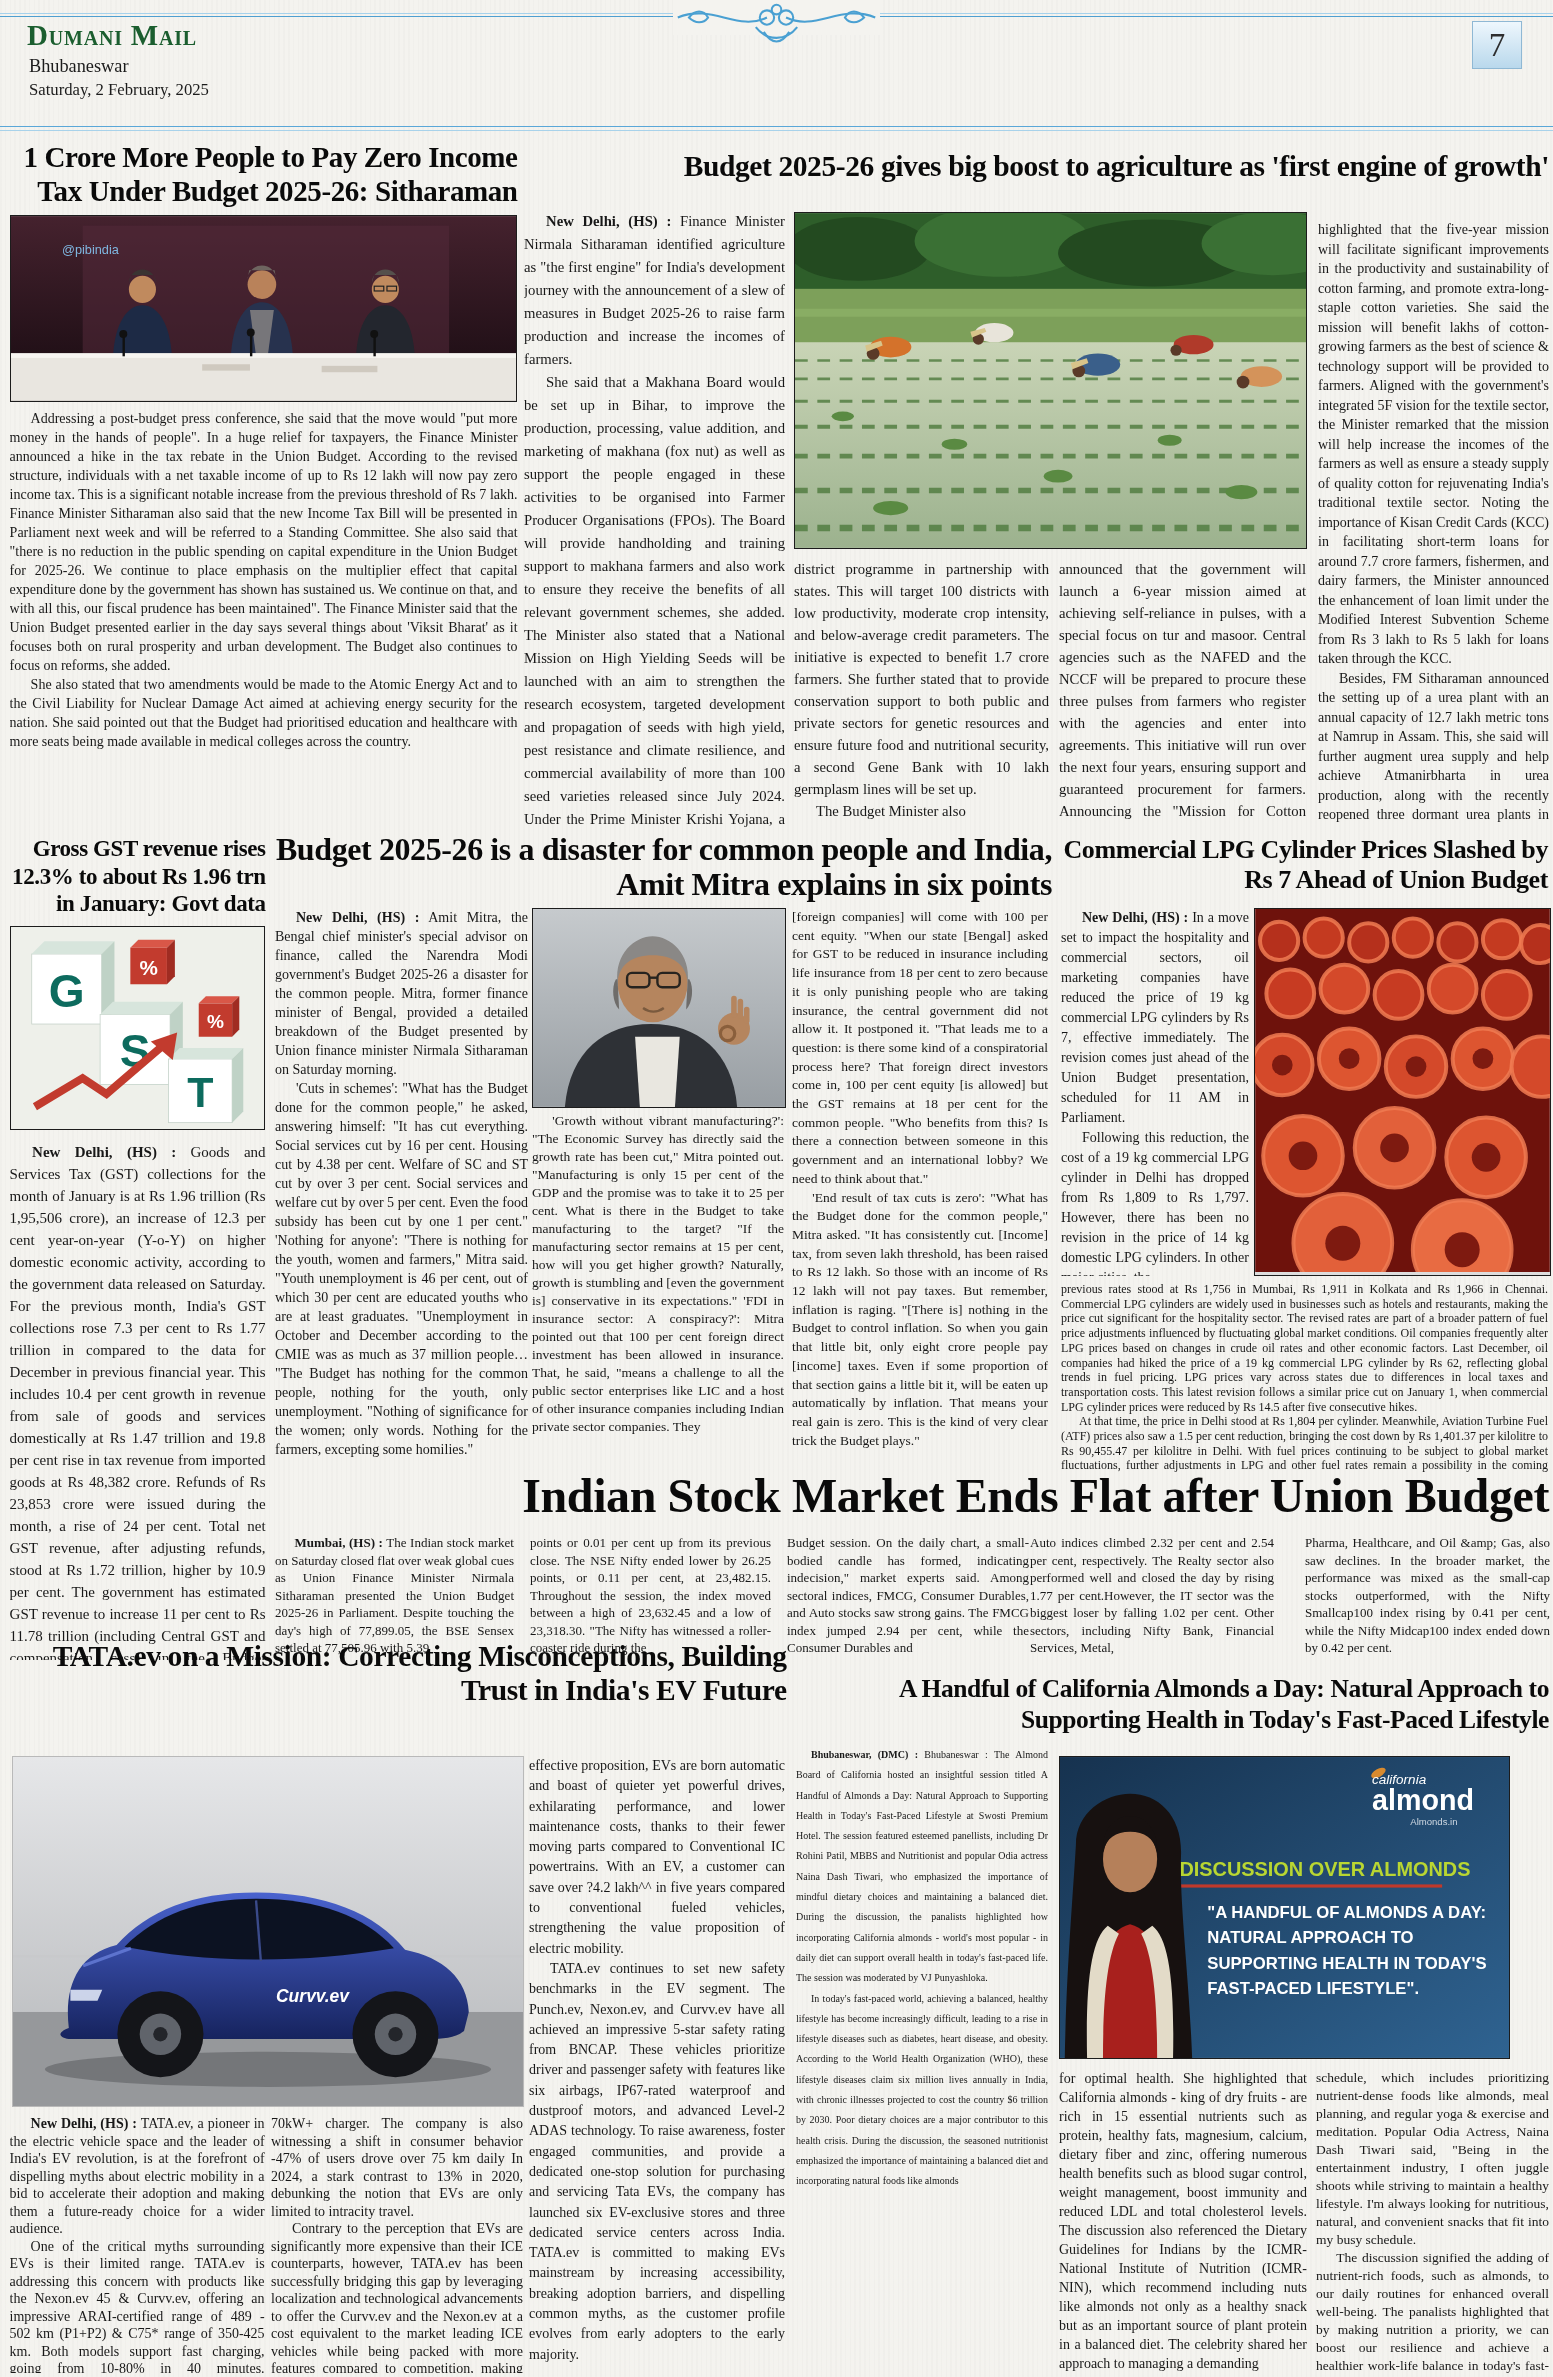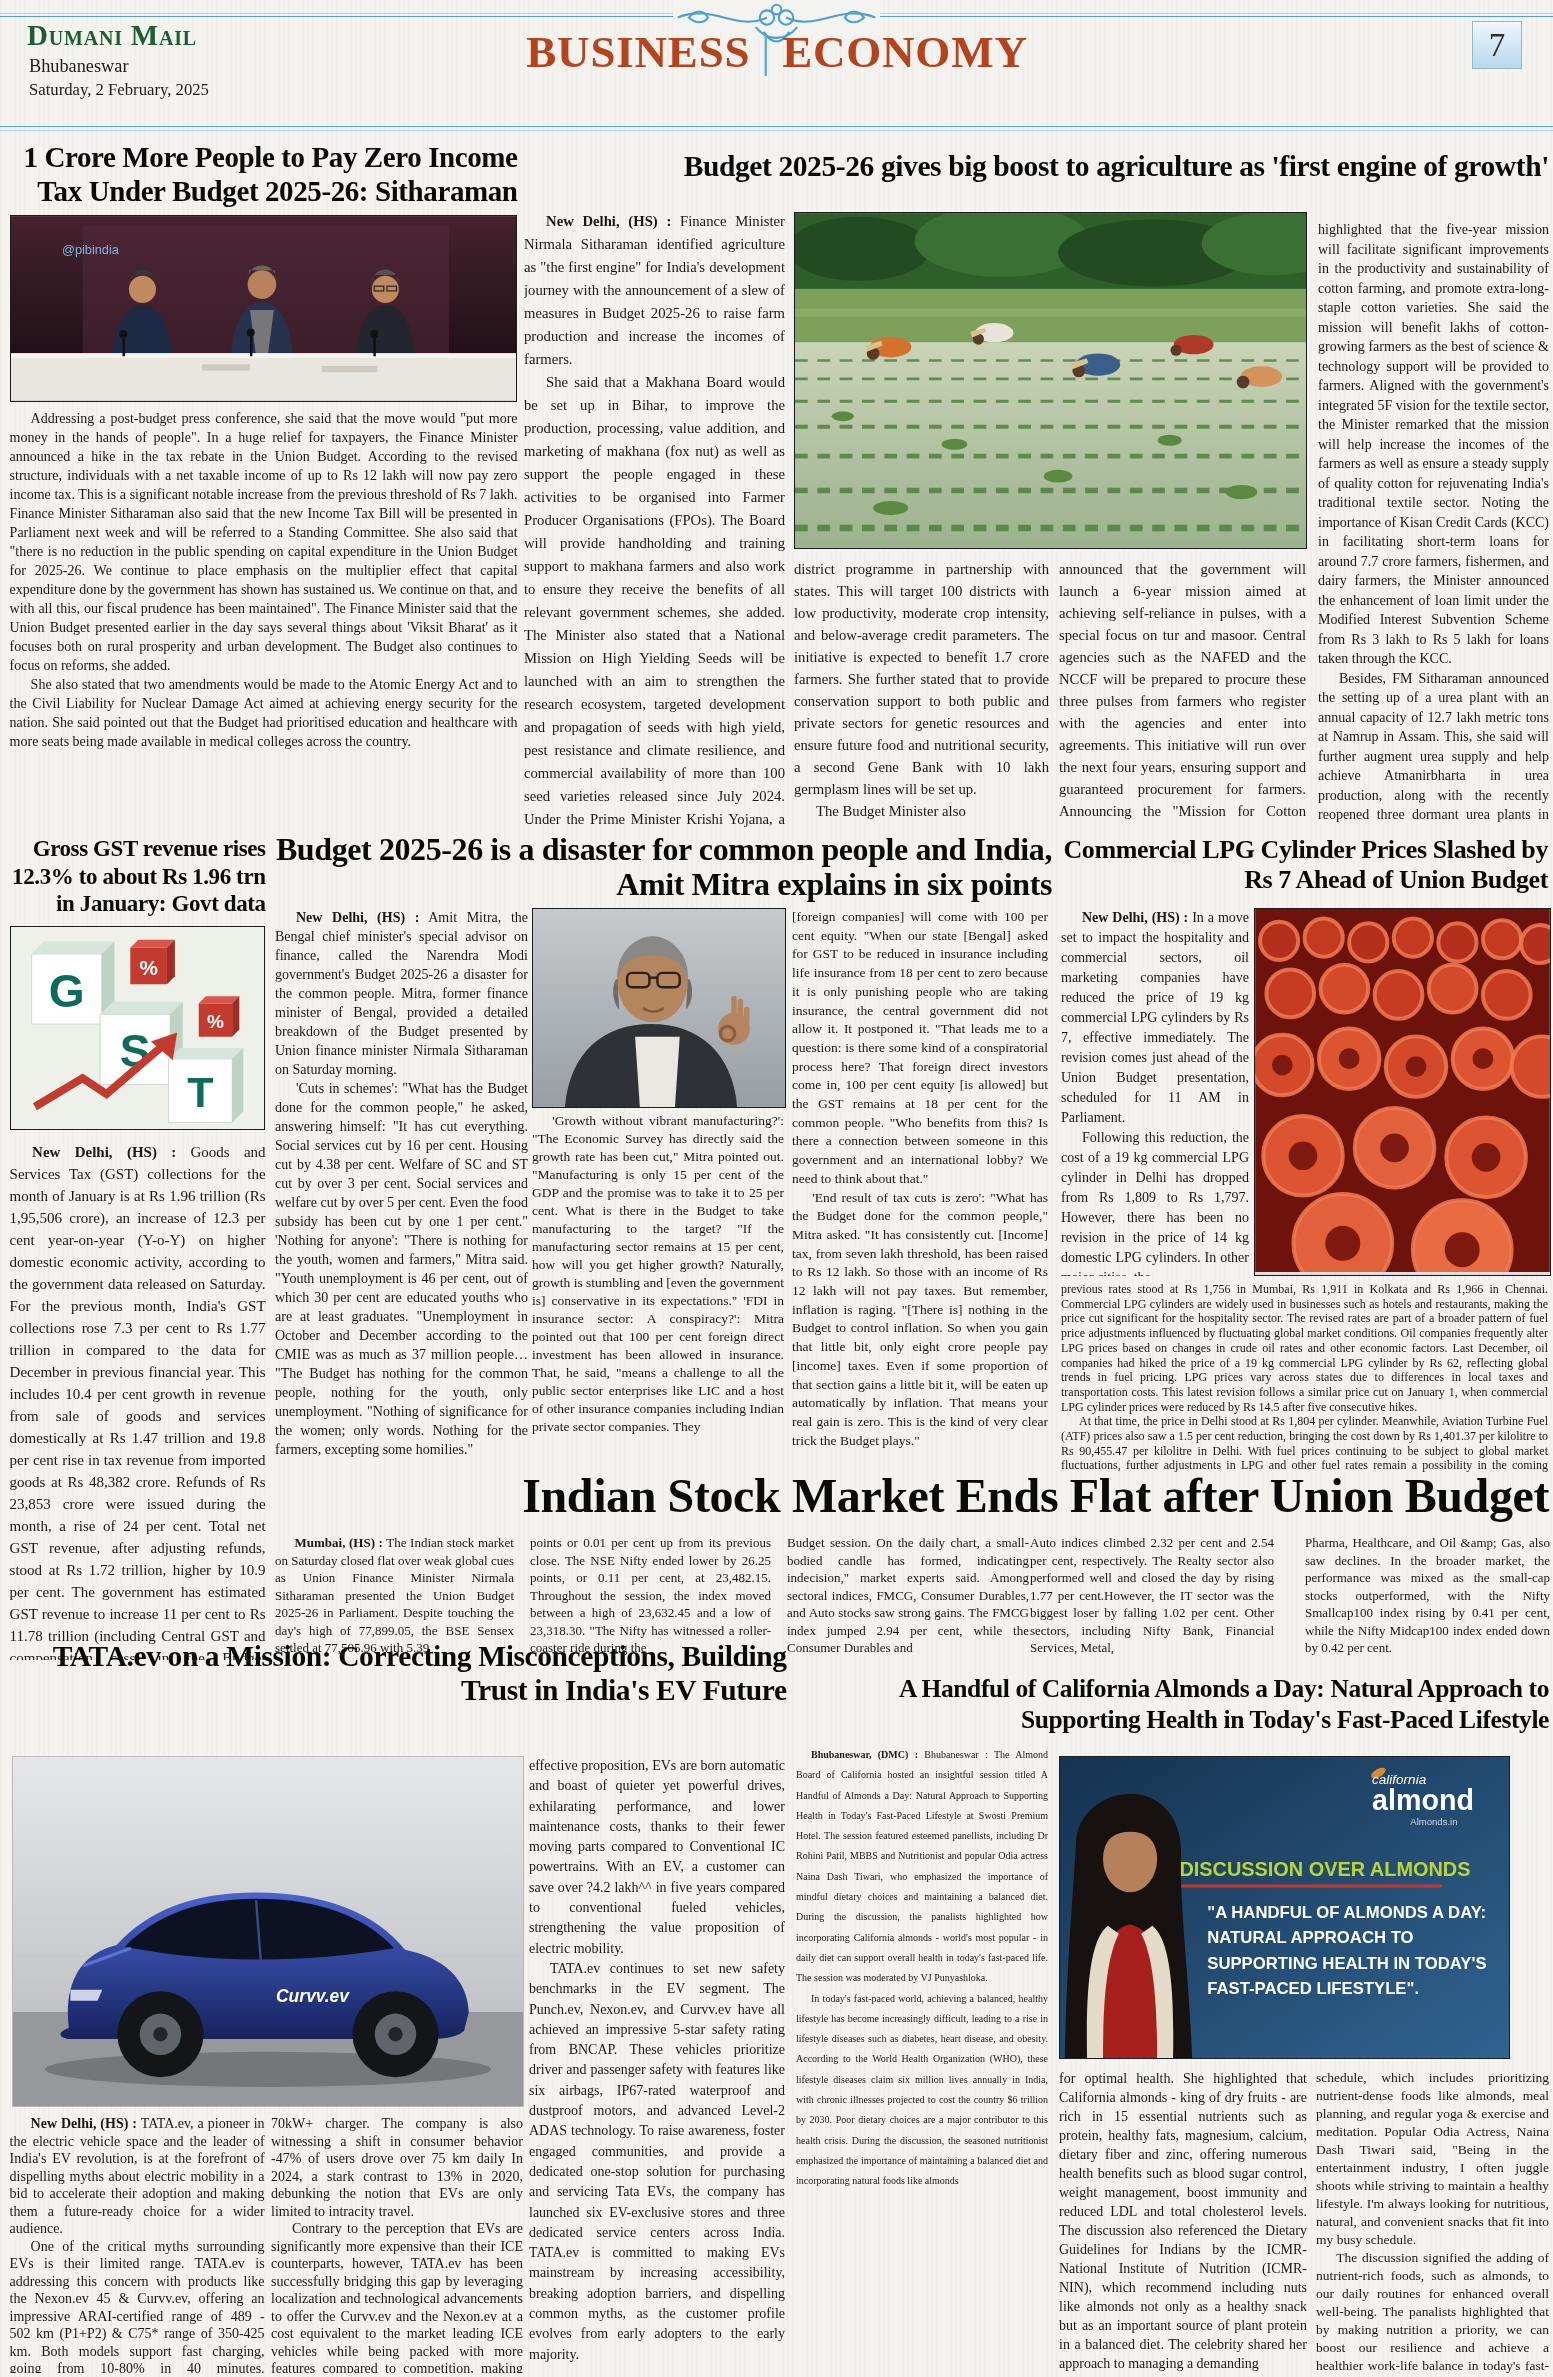--- a/index.html
+++ b/index.html
@@ -90,23 +90,20 @@
         <path d="M114 40 C124 56 136 56 146 40"></path>
         <circle cx="130" cy="12" r="6"></circle>
         <path d="M20 22 c8 -10 18 -10 24 0 c-6 8 -16 8 -24 0 z"></path>
         <path d="M240 22 c-8 -10 -18 -10 -24 0 c6 8 16 8 24 0 z"></path>
       </g>
     </svg>
   </div>
   <div id="brand" class="abs">Dumani Mail</div>
   <div id="city" class="abs">Bhubaneswar</div>
   <div id="date" class="abs">Saturday, 2 February, 2025</div>
-  <div id="section-title" class="abs">
-    <span>BUSINESS</span><span class="divider">|</span><span>ECONOMY</span>
-  </div>
   <div id="page-num" class="abs">7</div>
   <div id="header-rule" class="abs"></div>
 
   <div id="h-tax" class="abs headline">1 Crore More People to Pay Zero Income Tax Under Budget 2025-26: Sitharaman</div>
   <div id="ph-tax" class="abs photo">
     <svg width="505" height="185" viewBox="0 0 634 232">
       <defs>
         <linearGradient id="gTax" x1="0" y1="0" x2="0" y2="1">
           <stop offset="0" stop-color="#45222e"></stop>
             <stop offset="1" stop-color="#160a10"></stop>

